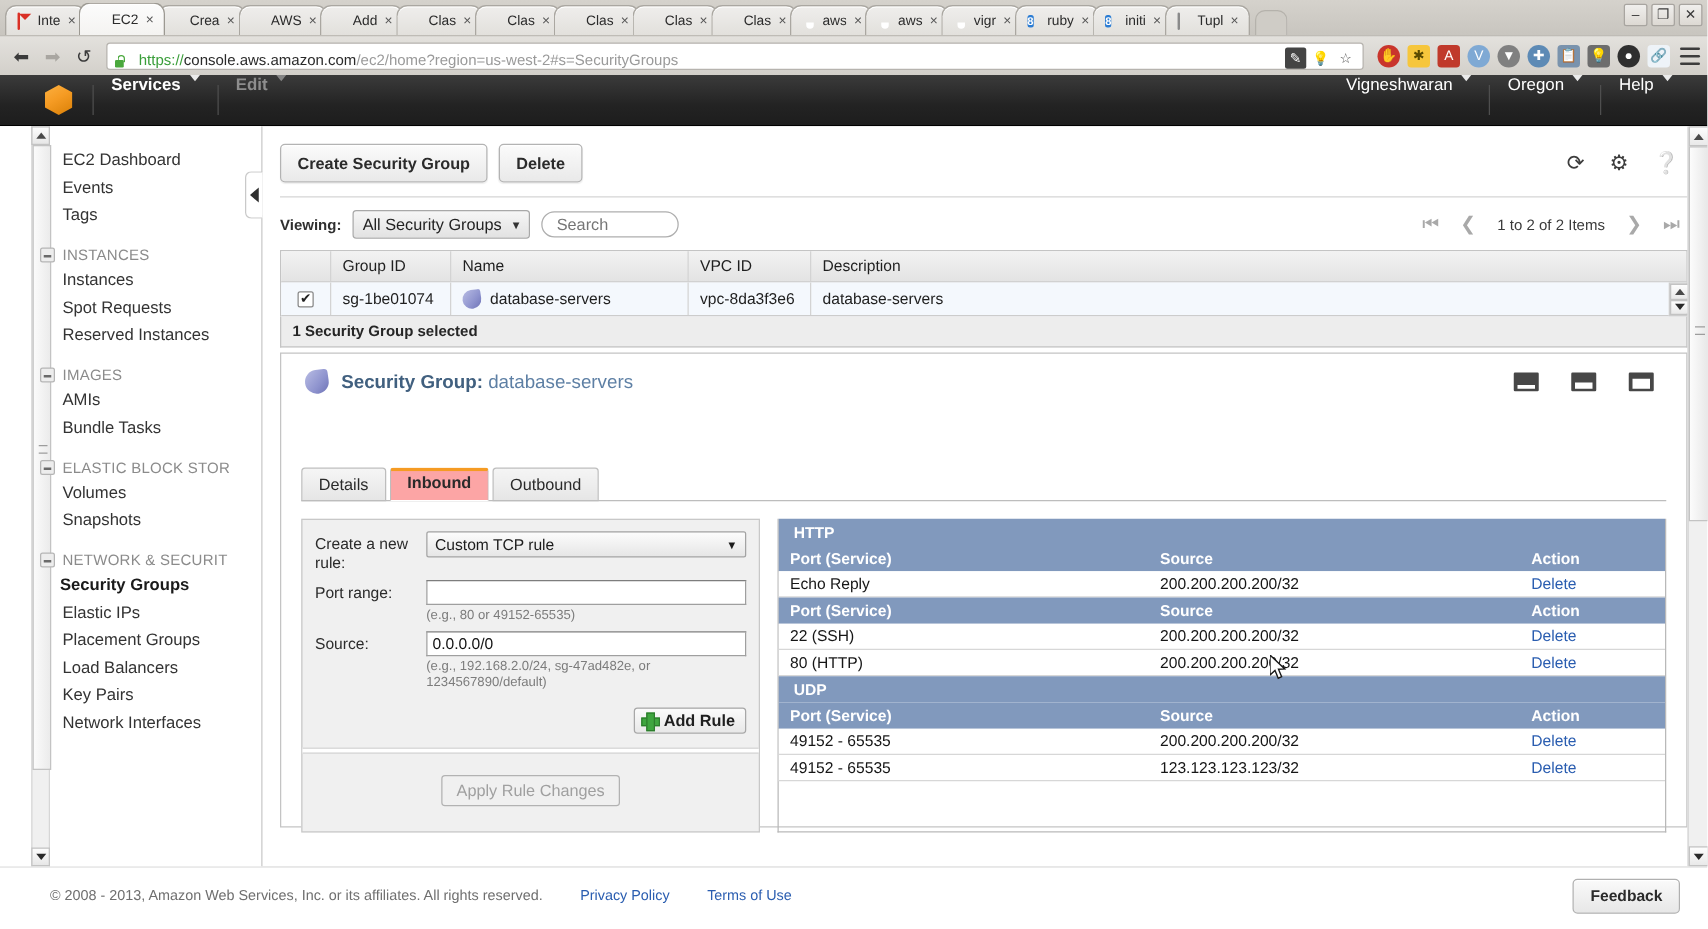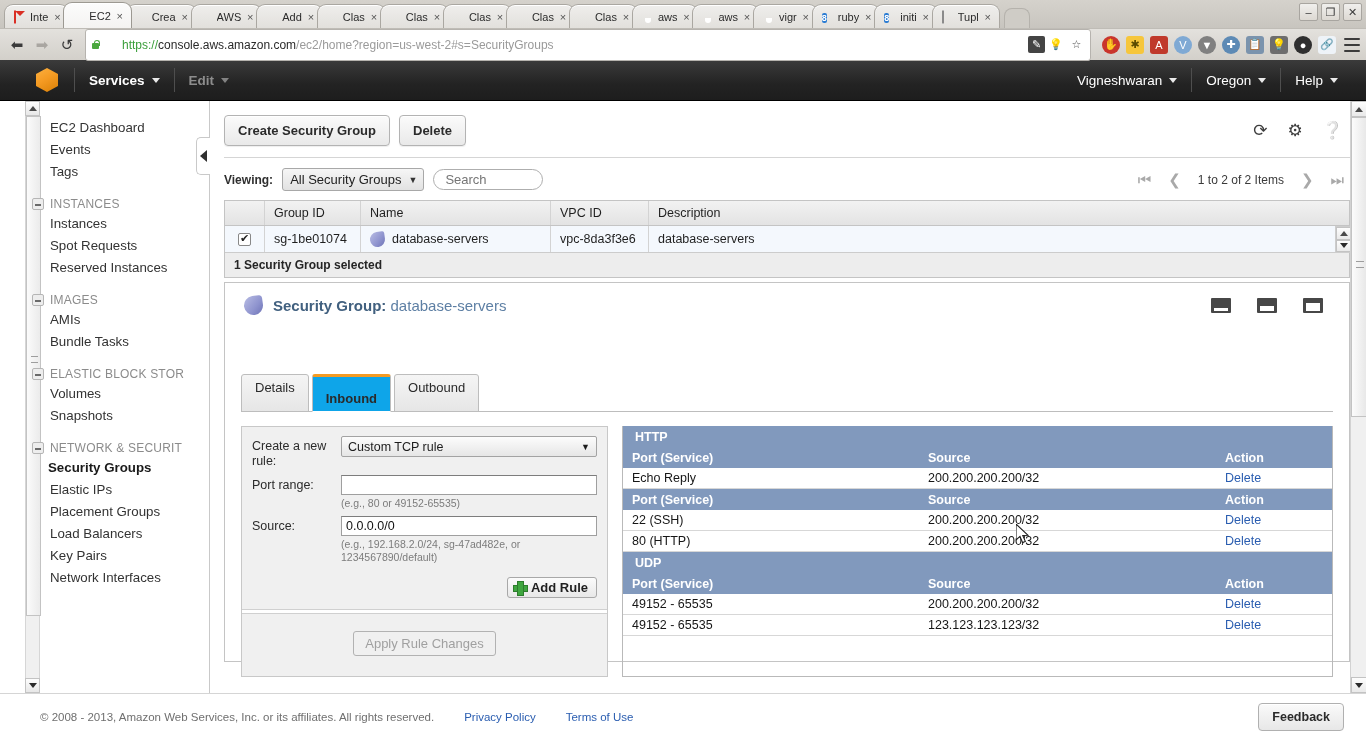--- a/index.html
+++ b/index.html
@@ -94,23 +94,23 @@
     height: 32px; display: flex; align-items: center; gap: 3px;
     padding: 0 6px; background: linear-gradient(#e3e1dd,#d3d0ca);
     border-top: 1px solid #bfbcb6;
   }
   .navbtn {
     width: 22px; height: 22px; display: flex; align-items: center;
     justify-content: center; font-size: 15px; color: #3b3b3b;
   }
   .navbtn.dim { color: #a9a6a1; }
   .urlbar {
-    flex: 1 1 auto; height: 32px; background: #fff;
+    flex: 1 1 auto; height: 22px; background: #fff;
     border: 1px solid #b6b3ae; border-radius: 3px;
-    display: flex; align-items: center; padding: 0 5px; gap: 22px;
+    display: flex; align-items: flex-end; padding: 0 5px; gap: 11px;
     margin: 0 4px; position: relative;
   }
   .lock {
     width: 9px; height: 11px; position: relative; flex: 0 0 9px;
   }
   .lock:before {
     content:""; position:absolute; left:1px; top:4px; width:7px; height:6px;
     background:#4aa83d; border-radius:1px;
   }
   .lock:after {
@@ -144,21 +144,21 @@
     display: flex; align-items: center; padding: 0 14px;
     border-bottom: 1px solid #000;
   }
   .aws-cube {
     width: 22px; height: 24px; margin: 0 16px 0 22px;
     background: linear-gradient(150deg,#fcb040 0%,#f59b23 45%,#d97f06 100%);
     clip-path: polygon(50% 0, 100% 25%, 100% 75%, 50% 100%, 0 75%, 0 25%);
   }
   .hdiv { width: 1px; height: 24px; background: #4e4e4e; }
   .hitem {
-    display: flex; align-items: center; gap: 7px;
+    display: flex; align-items: flex-start; gap: 7px;
     padding: 0 14px; height: 41px; font-size: 13.5px; color: #fff;
   }
   .hitem.bold { font-weight: bold; }
   .hitem.dim { color: #8d8d8d; font-weight: bold; }
   .caret-d {
     width: 0; height: 0; border-left: 4px solid transparent;
     border-right: 4px solid transparent; border-top: 5px solid currentColor;
     opacity: .9;
   }
   .hright { margin-left: auto; display: flex; align-items: center; }
@@ -326,22 +326,22 @@
   .vm.c i { left: 3px; right: 3px; bottom: 2px; height: 8px; }
 
   .tabs { display: flex; gap: 3px; margin-top: 12px; position: relative; z-index: 2; }
   .tabi {
     padding: 5px 13px 5px; font-size: 13px; color: #2a2a2a;
     background: linear-gradient(#f5f5f5,#e6e6e6);
     border: 1px solid #bdbdbd; border-bottom: 1px solid #bdbdbd;
     border-radius: 3px 3px 0 0; cursor: pointer; margin-top: 47px;
   }
   .tabi.sel {
-    background: #0ea5e9; font-weight: bold; border-bottom-color: #fff;
-    border-top: 3px solid #f59b23; padding-top: 14px;
+    background: #fca5a5; font-weight: bold; border-bottom-color: #fff;
+    border-top: 3px solid #f59b23; padding-top: 1px;
   }
   .tabs-line { height: 1px; background: #bdbdbd; margin-top: -1px; }
 
   .panel-body { display: flex; gap: 14px; padding-top: 14px; }
 
   .formcard {
     width: 367px; flex: 0 0 367px;
     border: 1px solid #c8c8c8; background: #f0f0f0;
   }
   .formtop { padding: 9px 10px 11px; }

